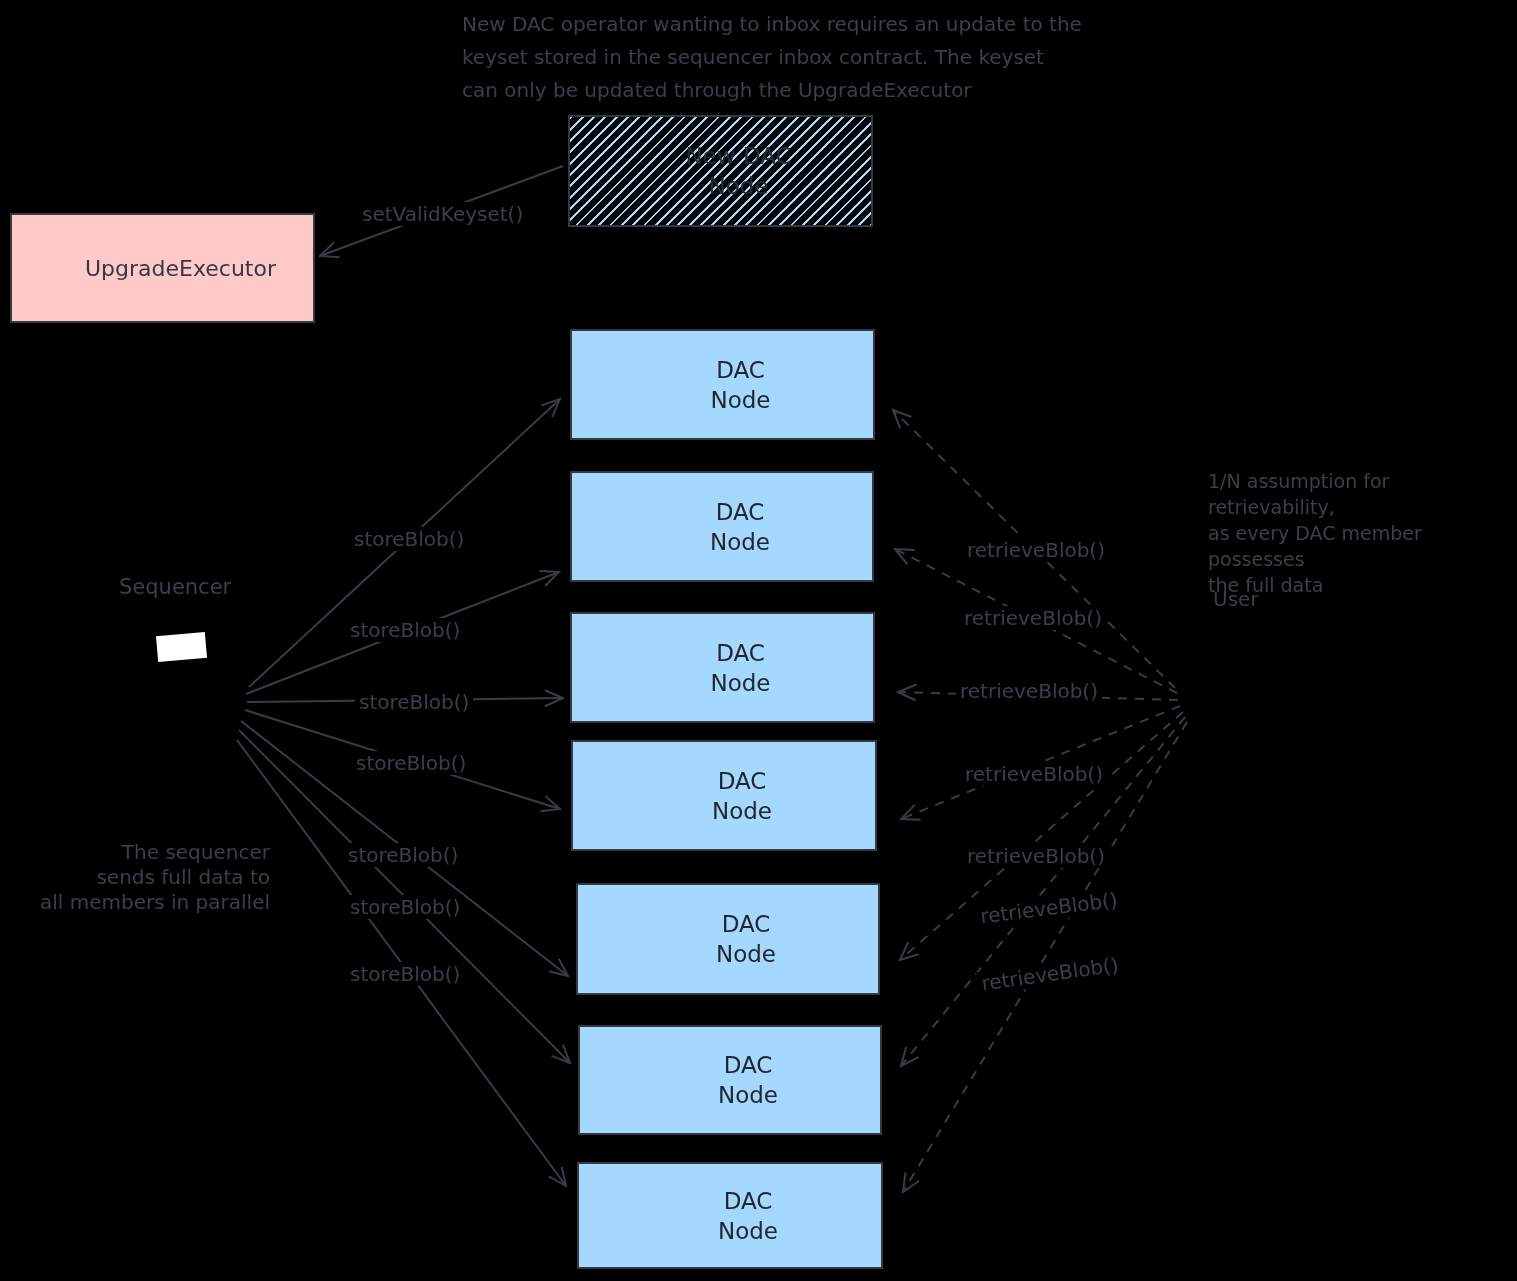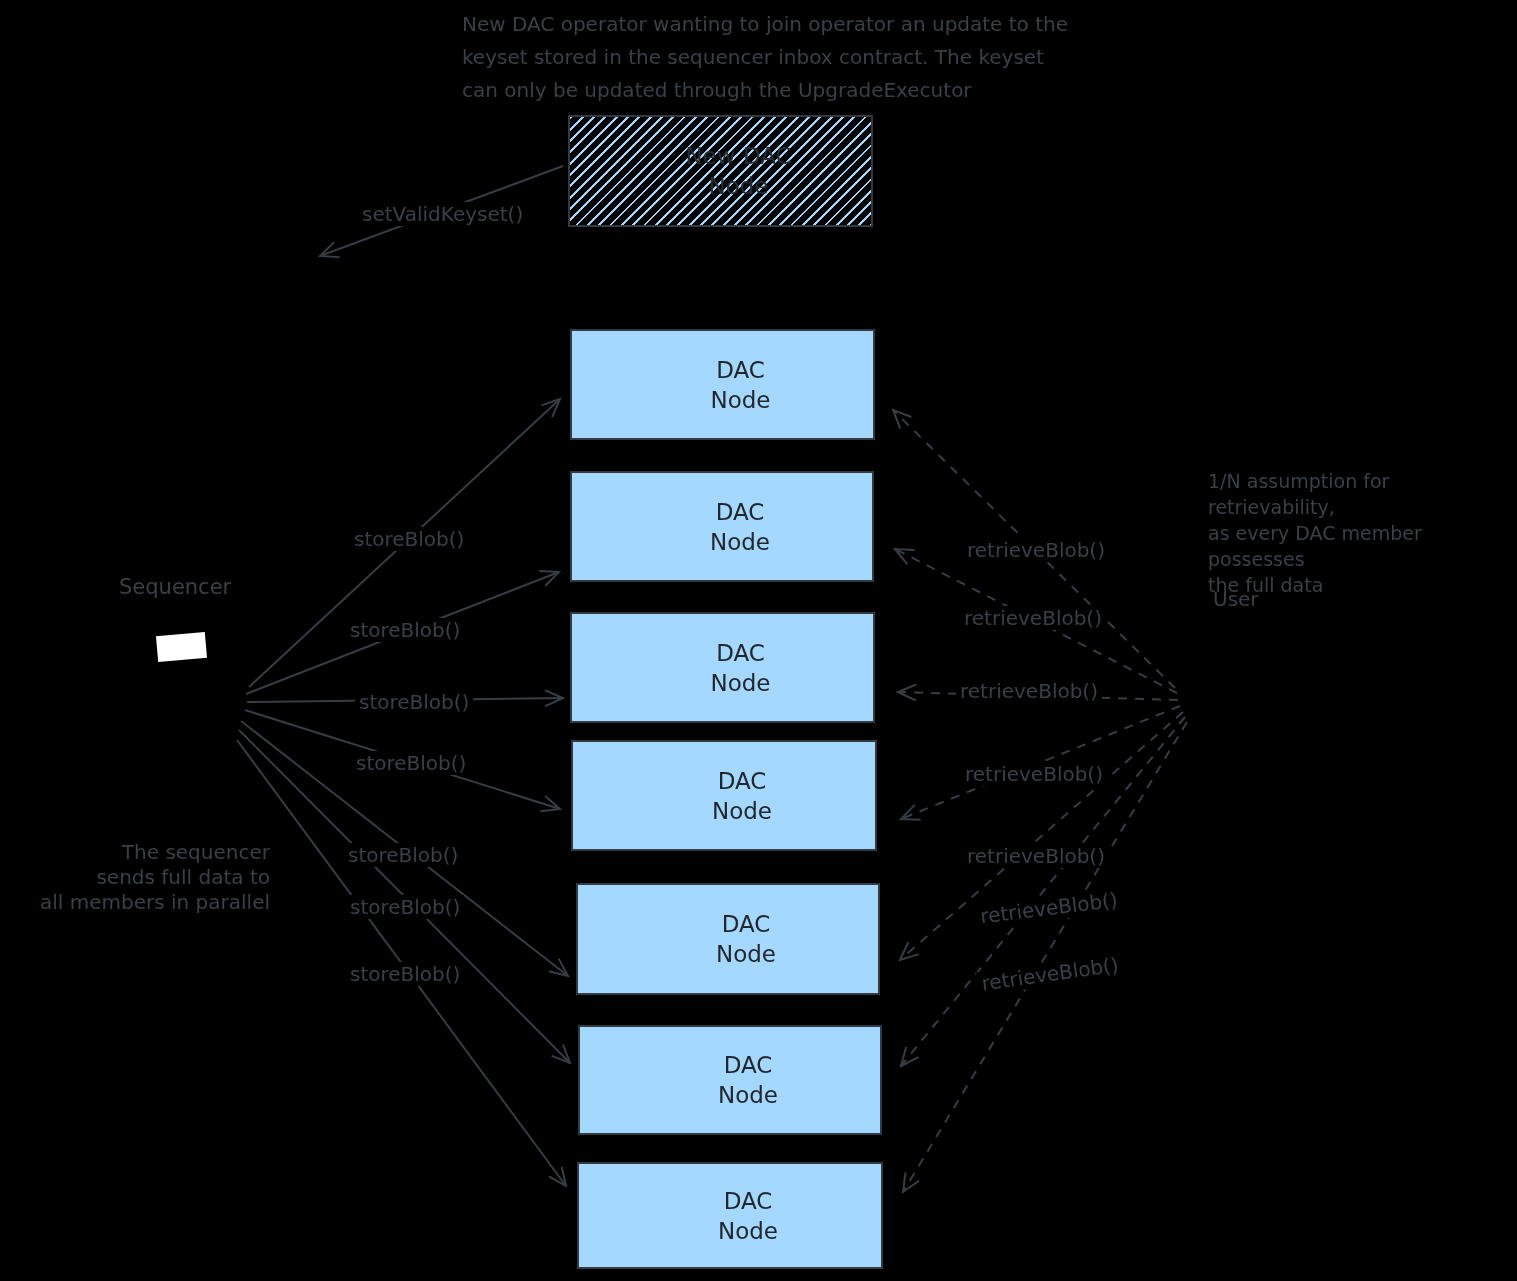--- a/index.html
+++ b/index.html
@@ -54,24 +54,25 @@
 
     <path class="ln dash" d="M1175,688 L893,410" marker-end="url(#ah)"></path>
     <path class="ln dash" d="M1177,693 L895,549" marker-end="url(#ah)"></path>
     <path class="ln dash" d="M1178,700 L898,692" marker-end="url(#ah)"></path>
     <path class="ln dash" d="M1180,706 L901,819" marker-end="url(#ah)"></path>
     <path class="ln dash" d="M1183,712 L900,960" marker-end="url(#ah)"></path>
     <path class="ln dash" d="M1185,717 L901,1066" marker-end="url(#ah)"></path>
     <path class="ln dash" d="M1187,722 L903,1192" marker-end="url(#ah)"></path>
   </svg>
 
-  <div class="note" style="left:462px;top:8px;font-size:20px;line-height:33px;">New DAC operator wanting to join operator an update to the
+  <div class="note" style="left:462px;top:8px;font-size:20px;line-height:33px;">New DAC operator wanting to inbox requires an update to the
 keyset stored in the sequencer inbox contract. The keyset
 can only be updated through the UpgradeExecutor</div>
 
+  <div class="box uebox" style="left:10px;top:213px;width:305px;height:110px;">UpgradeExecutor</div>
 
   <div class="box hatchbox" style="left:568px;top:115px;width:305px;height:112px;">New DAC
 Node</div>
 
   <div class="alabel" style="left:358px;top:202px;text-align:right;">setValidKeyset()</div>
 
   <div class="box dacbox" style="left:570px;top:329px;width:305px;height:111px;">DAC
 Node</div>
   <div class="box dacbox" style="left:570px;top:471px;width:304px;height:111px;">DAC
 Node</div>

